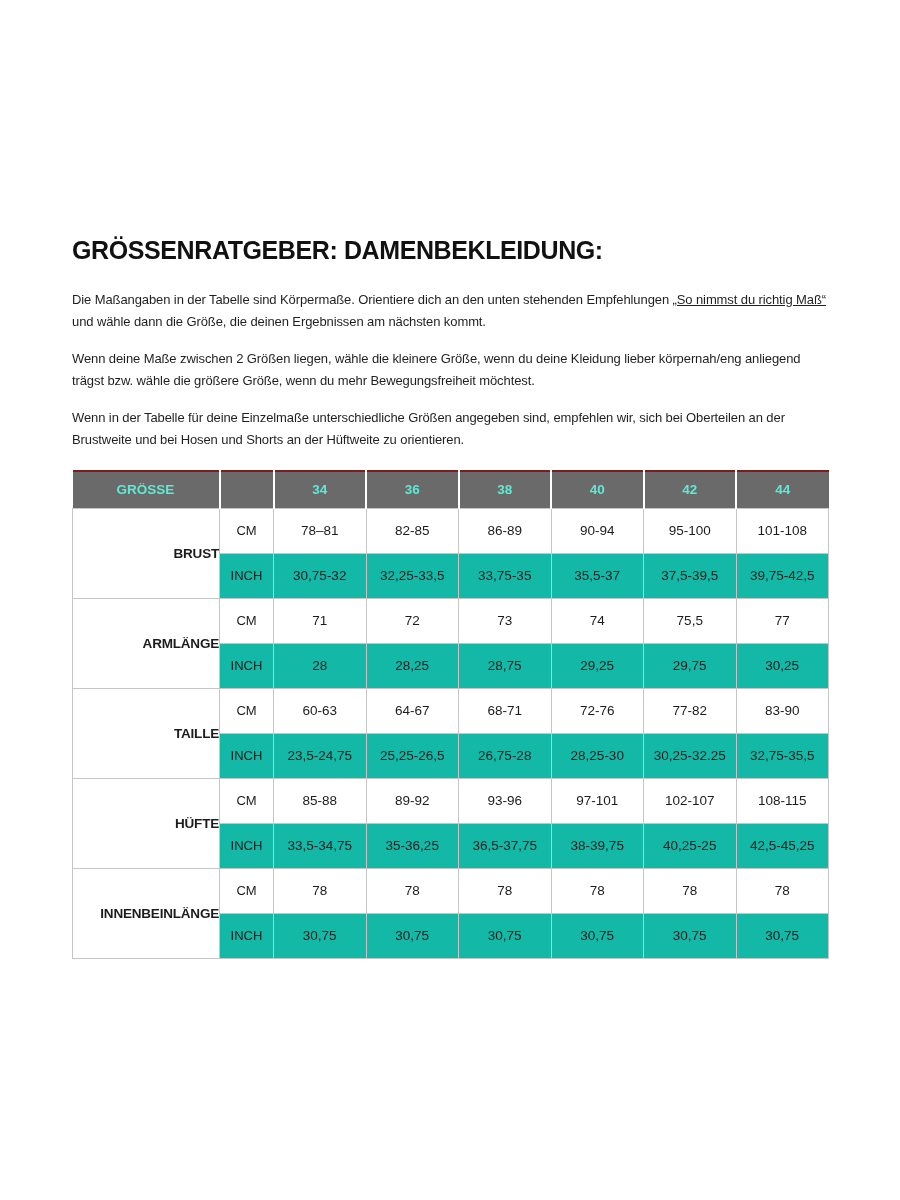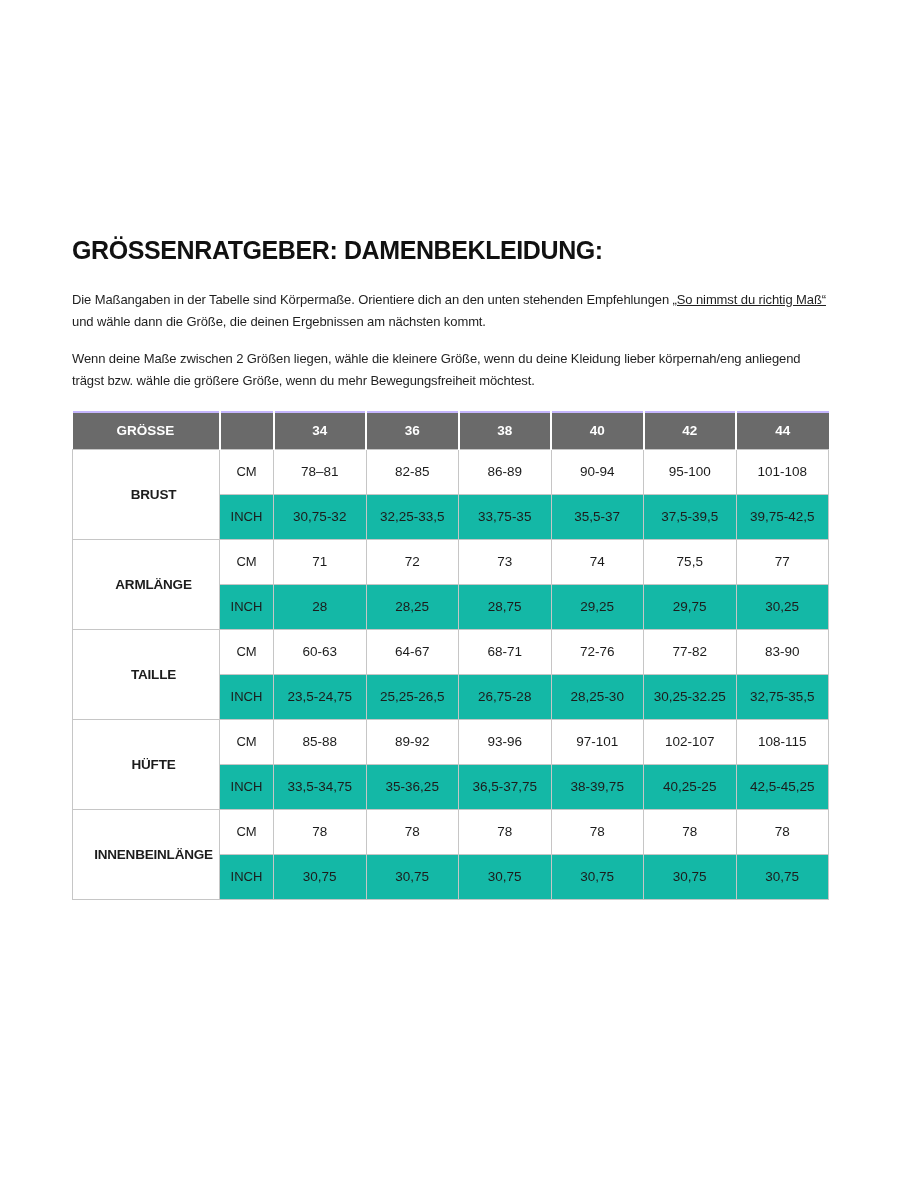--- a/index.html
+++ b/index.html
@@ -39,41 +39,41 @@
     text-align: center;
   }
   table.size-table {
     width: 100%;
     border-collapse: collapse;
     table-layout: fixed;
     margin-top: 19px;
   }
   table.size-table thead th {
     background: #6a6a6a;
-    color: #ffffff;
+    color: #5eead4;
     font-size: 13.5px;
     font-weight: bold;
     height: 37px;
     text-align: center;
     border-right: 2px solid #ffffff;
-    border-top: 2px solid #c4b5fd;
+    border-top: 2px solid #7f1d1d;
   }
   table.size-table thead th:last-child { border-right: none; }
   table.size-table tbody td {
     height: 45px;
     text-align: center;
     vertical-align: middle;
     font-size: 13.5px;
     color: #1c1c1c;
     border: 1px solid #c6c6c6;
     background: #ffffff;
   }
   table.size-table tbody td.label-cell {
     font-weight: bold;
-    text-align: center;
+    text-align: right;
     padding-left: 15px;
     letter-spacing: -0.2px;
     background: #ffffff;
   }
   table.size-table tbody tr.inch-row td:not(.label-cell) {
     background: #14b8a6;
   }
   table.size-table tbody td.unit-cell {
     font-size: 13px;
   }
@@ -83,20 +83,21 @@
 
 <main class="content">
 
   <h1 class="page-title">GRÖSSENRATGEBER: DAMENBEKLEIDUNG:</h1>
 
   <p class="copy"><span>Die Maßangaben in der Tabelle sind Körpermaße. Orientiere dich an den unten stehenden Empfehlungen </span><a>„So nimmst du richtig Maß“</a><span> und wähle dann die Größe, die deinen Ergebnissen am nächsten kommt.</span></p>
 
   <p class="copy">Wenn deine Maße zwischen 2 Größen liegen, wähle die kleinere Größe, wenn du deine Kleidung lieber körpernah/eng anliegend trägst bzw. wähle die größere Größe, wenn du mehr Bewegungsfreiheit möchtest.</p>
 
 
+  <p class="copy">Wenn in der Tabelle für deine Einzelmaße unterschiedliche Größen angegeben sind, empfehlen wir, sich bei Oberteilen an der Brustweite und bei Hosen und Shorts an der Hüftweite zu orientieren.</p>
 
   <table class="size-table">
     <colgroup>
       <col style="width:147px">
       <col style="width:54px">
       <col>
         <col>
         <col>
         <col>
         <col>

